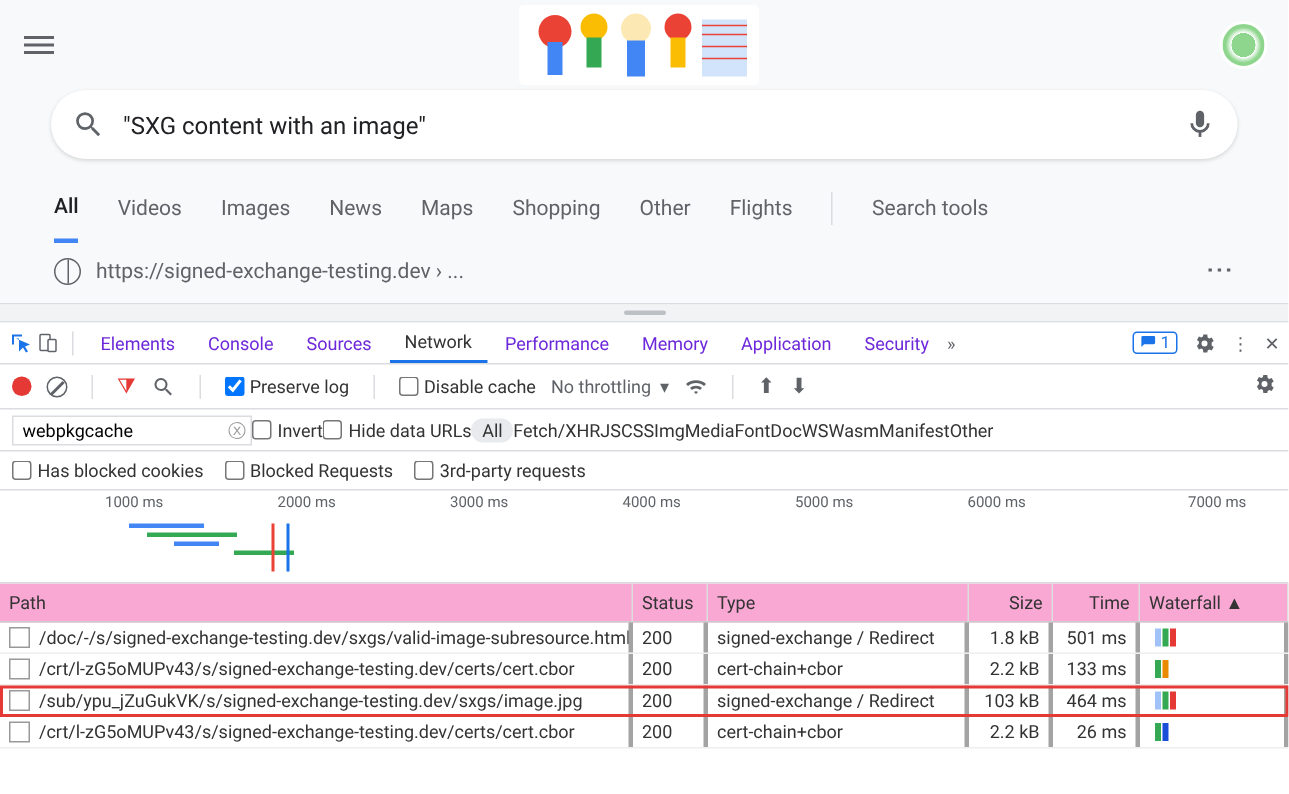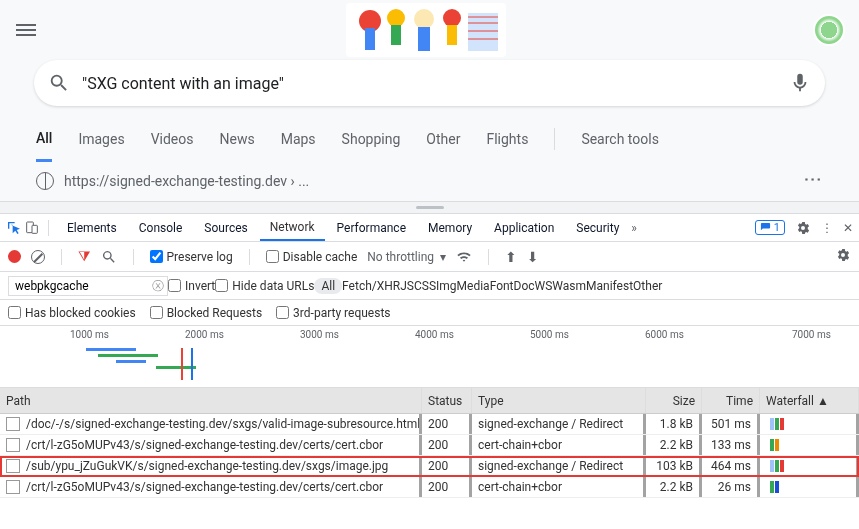--- a/index.html
+++ b/index.html
@@ -28,21 +28,21 @@
 .globe::after { content:''; position:absolute; left:50%; top:0; width:1px; height:100%; background:#5f6368; }
 .more-dots { margin-left:auto; font-size:18px; color:#5f6368; letter-spacing:2px; transform:rotate(90deg); }
 
 .dragbar { height:12px; background:#f1f3f4; display:flex; justify-content:center; align-items:center; border-bottom:1px solid #dadce0; }
 .dragbar span { width:28px; height:3px; background:#bdc1c6; border-radius:2px; }
 
 .devtools { background:#fff; font-size:12px; }
 .dt-tabs { display:flex; align-items:center; height:28px; border-bottom:1px solid #dadce0; padding:0 6px; gap:2px; }
 .dt-icon { width:16px; height:16px; fill:#5f6368; cursor:pointer; }
 .dt-sep { width:1px; height:16px; background:#dadce0; margin: 0 6px; }
-.dt-tab { padding:0 10px; color:#0f172a; cursor:pointer; height:100%; display:flex; align-items:center; font-size:12px; }
+.dt-tab { padding:0 10px; color:#6d28d9; cursor:pointer; height:100%; display:flex; align-items:center; font-size:12px; }
 .dt-tab.active { border-bottom:2px solid #1a73e8; color:#333; }
 .dt-right { margin-left:auto; display:flex; align-items:center; gap:10px; }
 .chevron { font-size:12px; color:#5f6368; }
 .badge { border:1px solid #1a73e8; color:#1a73e8; border-radius:3px; padding:0 4px; font-size:11px; display:flex; align-items:center; gap:3px;}
 
 .dt-toolbar { display:flex; align-items:center; height:30px; padding:0 8px; gap:10px; border-bottom:1px solid #dadce0; }
 .record-dot { width:13px; height:13px; border-radius:50%; background:#e53935; }
 .clear-circ { width:14px; height:14px; border:1.5px solid #5f6368; border-radius:50%; position:relative;}
 .clear-circ::after{content:'';position:absolute;width:100%;height:1.5px;background:#5f6368;top:50%;left:0;transform:rotate(-45deg);}
 .filter-icn { color:#e53935; font-size:14px;}
@@ -55,21 +55,21 @@
 .ftype.active { background:#e8eaed; border-radius:8px; padding:1px 7px; }
 
 .extra-row { display:flex; align-items:center; height:26px; padding:0 8px; gap:14px; border-bottom:1px solid #dadce0; }
 
 .timeline { height:62px; border-bottom:1px solid #dadce0; position:relative; overflow:hidden;}
 .timeline-marks { position:absolute; top:0; left:0; right:0; height:18px; display:flex; font-size:10px; color:#5f6368;}
 .mark { position:absolute; top:3px; }
 .tl-activity { position:absolute; top:22px; left:86px; width:110px; height:32px;}
 .tl-bar { position:absolute; height:3px; }
 
-.table-head { display:flex; height:26px; align-items:center; border-bottom:1px solid #ccc; background:#e5e5e5; font-size:12px; color:#333;}
+.table-head { display:flex; height:26px; align-items:center; border-bottom:1px solid #ccc; background:#f9a8d4; font-size:12px; color:#333;}
 .col { padding:0 6px; border-right:1px solid #ddd; height:100%; display:flex; align-items:center; }
 .c-path { width:422px; } .c-status{width:50px;} .c-type{width:174px;} .c-size{width:56px; justify-content:flex-end;} .c-time{width:58px; justify-content:flex-end;} .c-wf{flex:1;}
 
 .table-body .row { display:flex; height:21px; align-items:center; border-bottom:1px solid #eee; font-size:12px; color:#333; }
 .row .col { border-right:3px solid #a3a3a3; height:100%; white-space:nowrap; overflow:hidden; text-overflow:ellipsis; }
 .row.highlight { outline:2px solid #e53935; outline-offset:-2px;}
 .doc-icon { width:14px; height:14px; border:1px solid #999; margin-right:6px; flex-shrink:0;}
 .wf-bars { display:flex; height:12px; align-items:center; gap:1px; padding-left:4px;}
 .wfb { width:4px; height:12px;}
 
@@ -116,22 +116,22 @@
         </svg>
       <input class="search-input" value="&quot;SXG content with an image&quot;" style="">
       <svg class="mic-icon" viewBox="0 0 24 24">
           <path d="M12 14a3 3 0 003-3V5a3 3 0 00-6 0v6a3 3 0 003 3zm5-3a5 5 0 01-10 0H5a7 7 0 006 6.92V21h2v-3.08A7 7 0 0019 11h-2z"></path>
         </svg>
     </div>
   </div>
 
   <div class="nav-tabs">
     <div class="nav-tab active">All</div>
+    <div class="nav-tab">Videos</div>
     <div class="nav-tab">Images</div>
-    <div class="nav-tab">Videos</div>
     <div class="nav-tab">News</div>
     <div class="nav-tab">Maps</div>
     <div class="nav-tab">Shopping</div>
     <div class="nav-tab">Other</div>
     <div class="nav-tab">Flights</div>
     <div class="nav-sep"></div>
     <div class="nav-tab">Search tools</div>
   </div>
 
   <div class="url-row">

